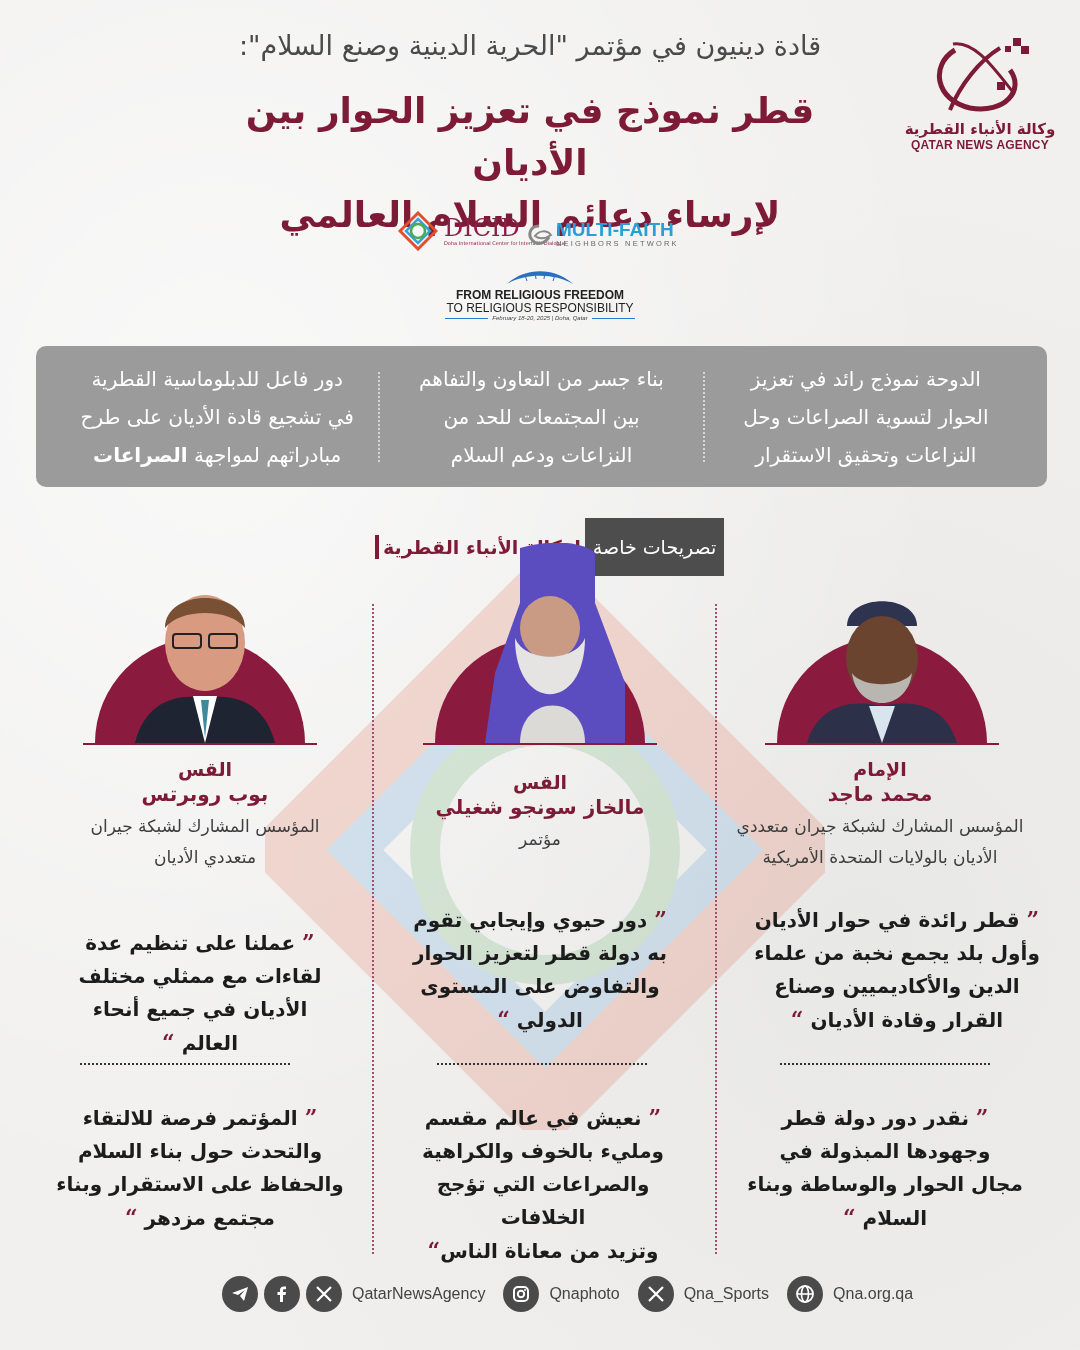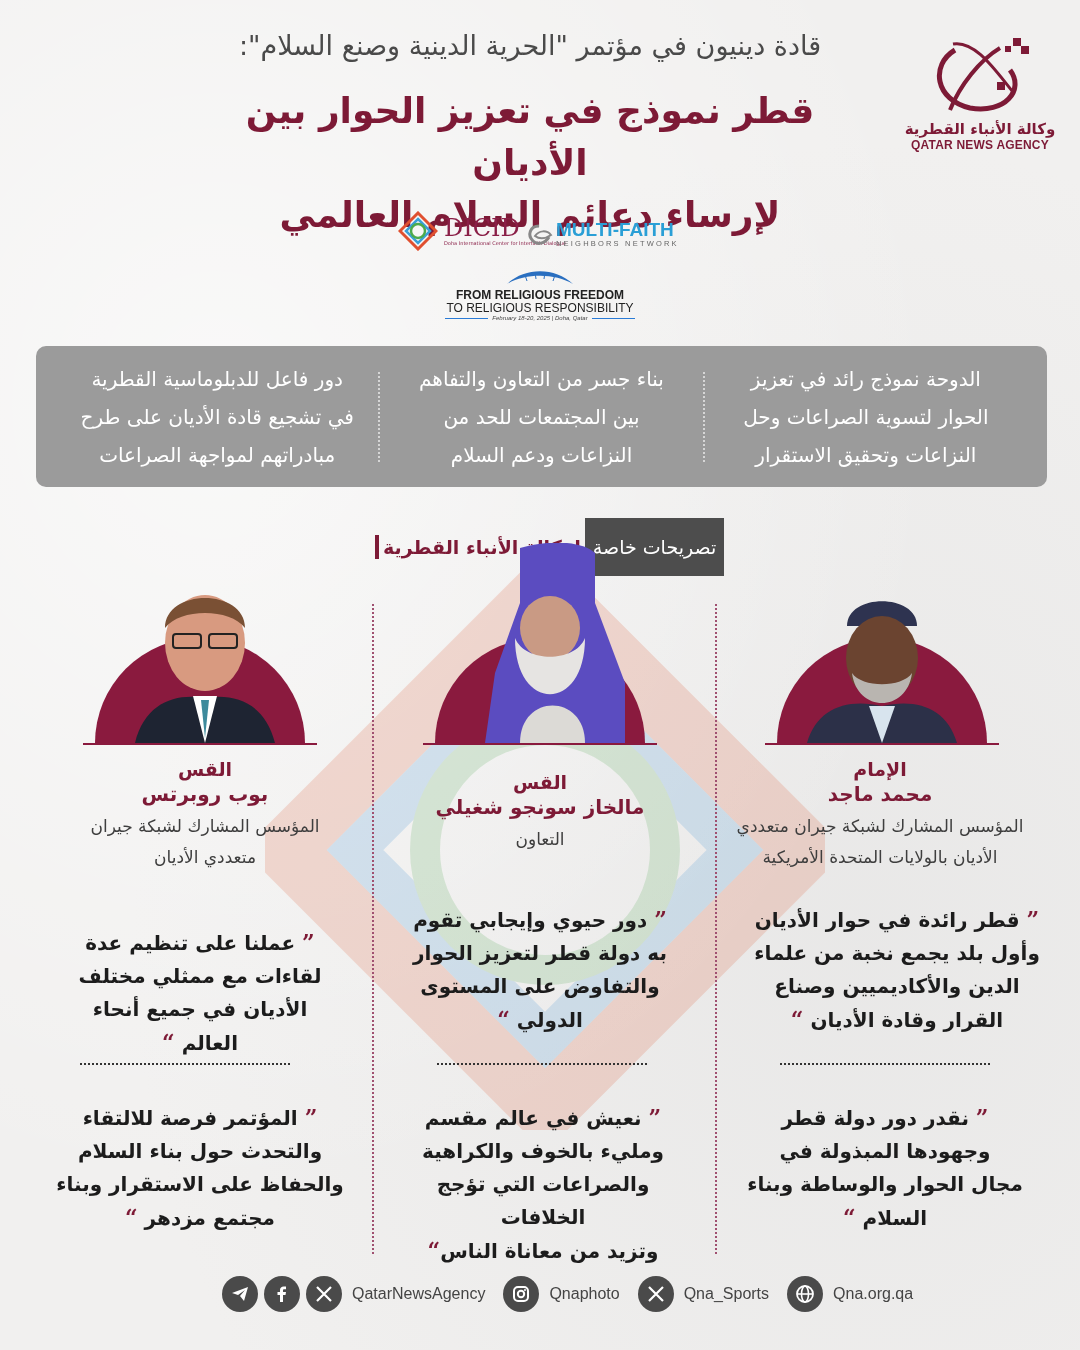--- a/index.html
+++ b/index.html
@@ -38,21 +38,21 @@
   .conf { position: absolute; left: 55px; top: 62px; width: 190px; text-align: center; }
   .conf .l1 { font-family: "Liberation Sans", sans-serif; font-size: 12px; font-weight: bold; color: #222; line-height: 13px; }
   .conf .l2 { font-family: "Liberation Sans", sans-serif; font-size: 12px; color: #222; line-height: 13px; }
   .conf .l3 { font-family: "Liberation Sans", sans-serif; font-size: 6px; font-style: italic; color: #444; display: flex; align-items: center; gap: 4px; justify-content: center; }
   .conf .l3 .rule { flex: 1; height: 1px; background: #2a7bd6; }
 
   
   .summary { position: absolute; left: 36px; top: 346px; width: 1011px; height: 141px; background: #9b9b9b; border-radius: 10px; display: flex; flex-direction: row-reverse; align-items: center; padding: 0 20px; }
   .summary .col { flex: 1; text-align: center; color: #fff; font-size: 20px; line-height: 38px; direction: rtl; padding: 0 10px; }
   .summary .sep { width: 0; height: 90px; border-left: 2px dotted #d6d6d6; }
-  .summary .col b { font-weight: normal; }
+  .summary .col b { font-weight: bold; }
 
   
   .section-label { position: absolute; left: 375px; top: 534px; display: flex; direction: rtl; align-items: center; font-size: 19px; height: 26px; }
   .section-label .hl { background: #4d4d4d; color: #fff; padding: 16px 8px; line-height: 26px; }
   .section-label .rest { color: #7d1a36; font-weight: bold; padding: 0 4px; line-height: 26px; }
   .section-label .bar { width: 4px; height: 24px; background: #7d1a36; }
 
   
   .vsep { position: absolute; top: 604px; height: 650px; border-left: 2px dotted #a05070; }
 
@@ -214,21 +214,21 @@
   <div class="role">
     <div>المؤسس المشارك لشبكة جيران متعددي</div>
     <div>الأديان بالولايات المتحدة الأمريكية</div>
   </div>
 </div>
 
 <div class="person" style="left:395px; top:770px; width:290px;">
   <div class="title">القس</div>
   <div class="name">مالخاز سونجو شغيلي</div>
   <div class="role">
-    <div>التعاون</div>
+    <div>مؤتمر</div>
   </div>
 </div>
 
 <div class="person" style="left:55px; top:757px; width:300px;">
   <div class="title">القس</div>
   <div class="name">بوب روبرتس</div>
   <div class="role">
     <div>المؤسس المشارك لشبكة جيران</div>
     <div>متعددي الأديان</div>
   </div>

